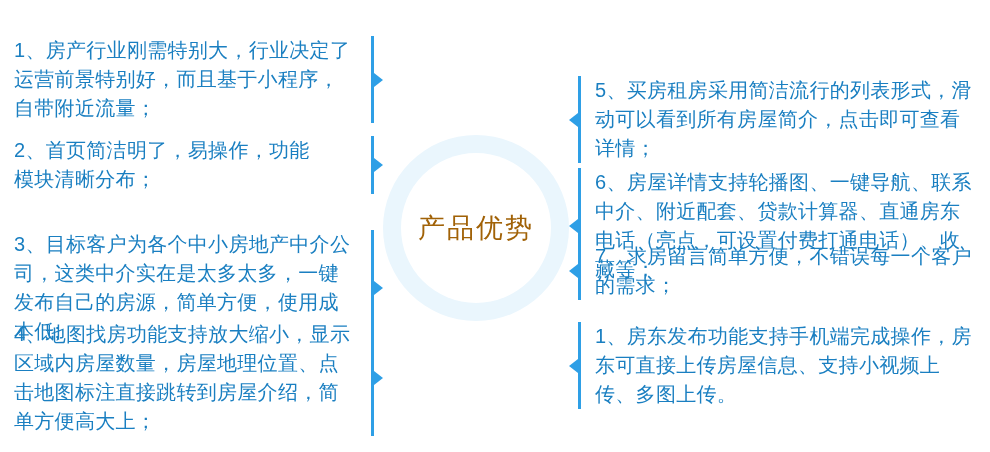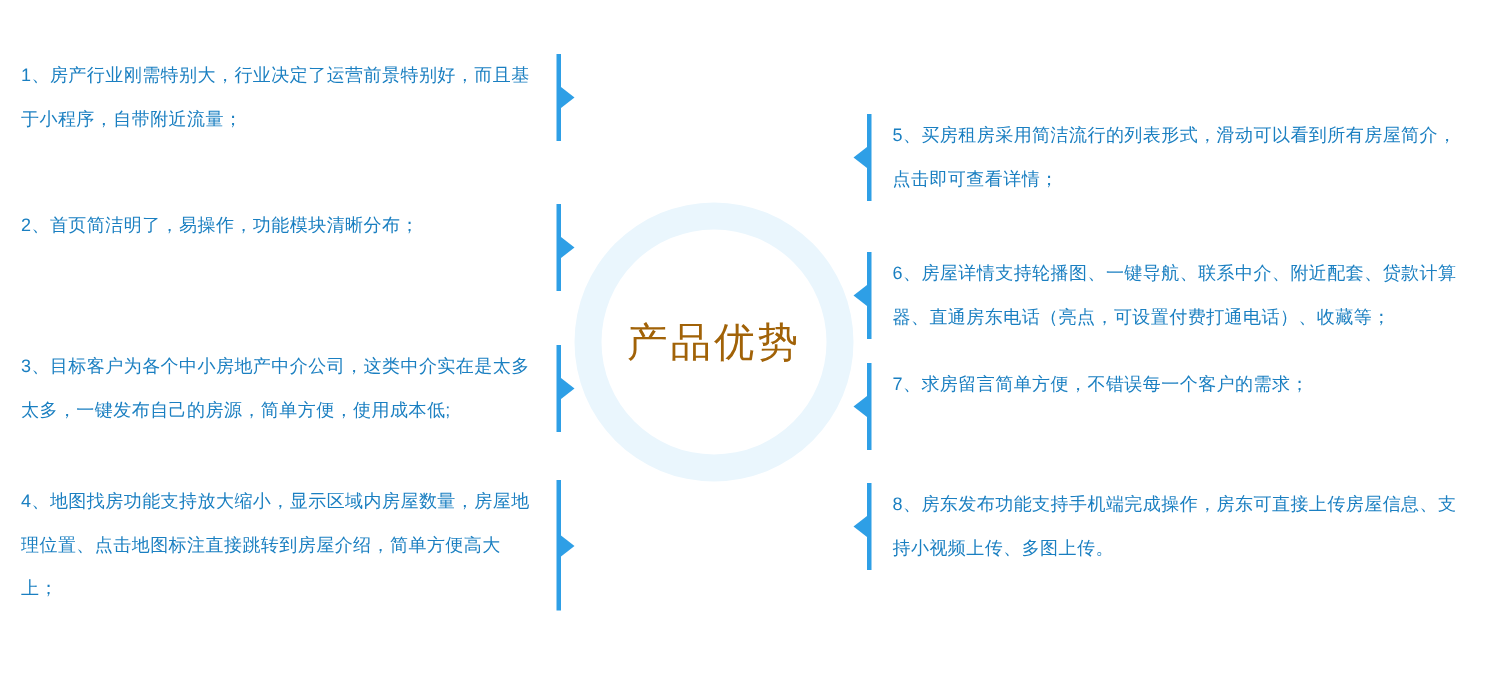--- a/index.html
+++ b/index.html
@@ -83,21 +83,21 @@
   }
   .arrow-right {
     left: 3px;
     border-left: 9px solid #2e9fe6;
   }
   .arrow-left {
     right: 3px;
     border-right: 9px solid #2e9fe6;
   }
   .item-text {
-    font-size: 12px;
+    font-size: 20px;
     line-height: 29px;
     color: #1a7fc1;
     letter-spacing: 0.3px;
   }
   .item-left .item-text {
     padding-right: 14px;
     text-align: left;
     flex: 1 1 auto;
   }
   .item-right .item-text {
@@ -178,16 +178,16 @@
     <div class="bar">
       <span class="arrow arrow-left"></span>
     </div>
     <div class="item-text">7、求房留言简单方便，不错误每一个客户的需求；</div>
   </div>
 
   <div class="item item-right" id="item-8">
     <div class="bar">
       <span class="arrow arrow-left"></span>
     </div>
-    <div class="item-text">8、房东发布功能支持手机端完成操作，房东可直接上传房屋信息、支持小视频上传、多图上传。</div>
+    <div class="item-text">1、房东发布功能支持手机端完成操作，房东可直接上传房屋信息、支持小视频上传、多图上传。</div>
   </div>
 
 </div>
 
 </body></html>

